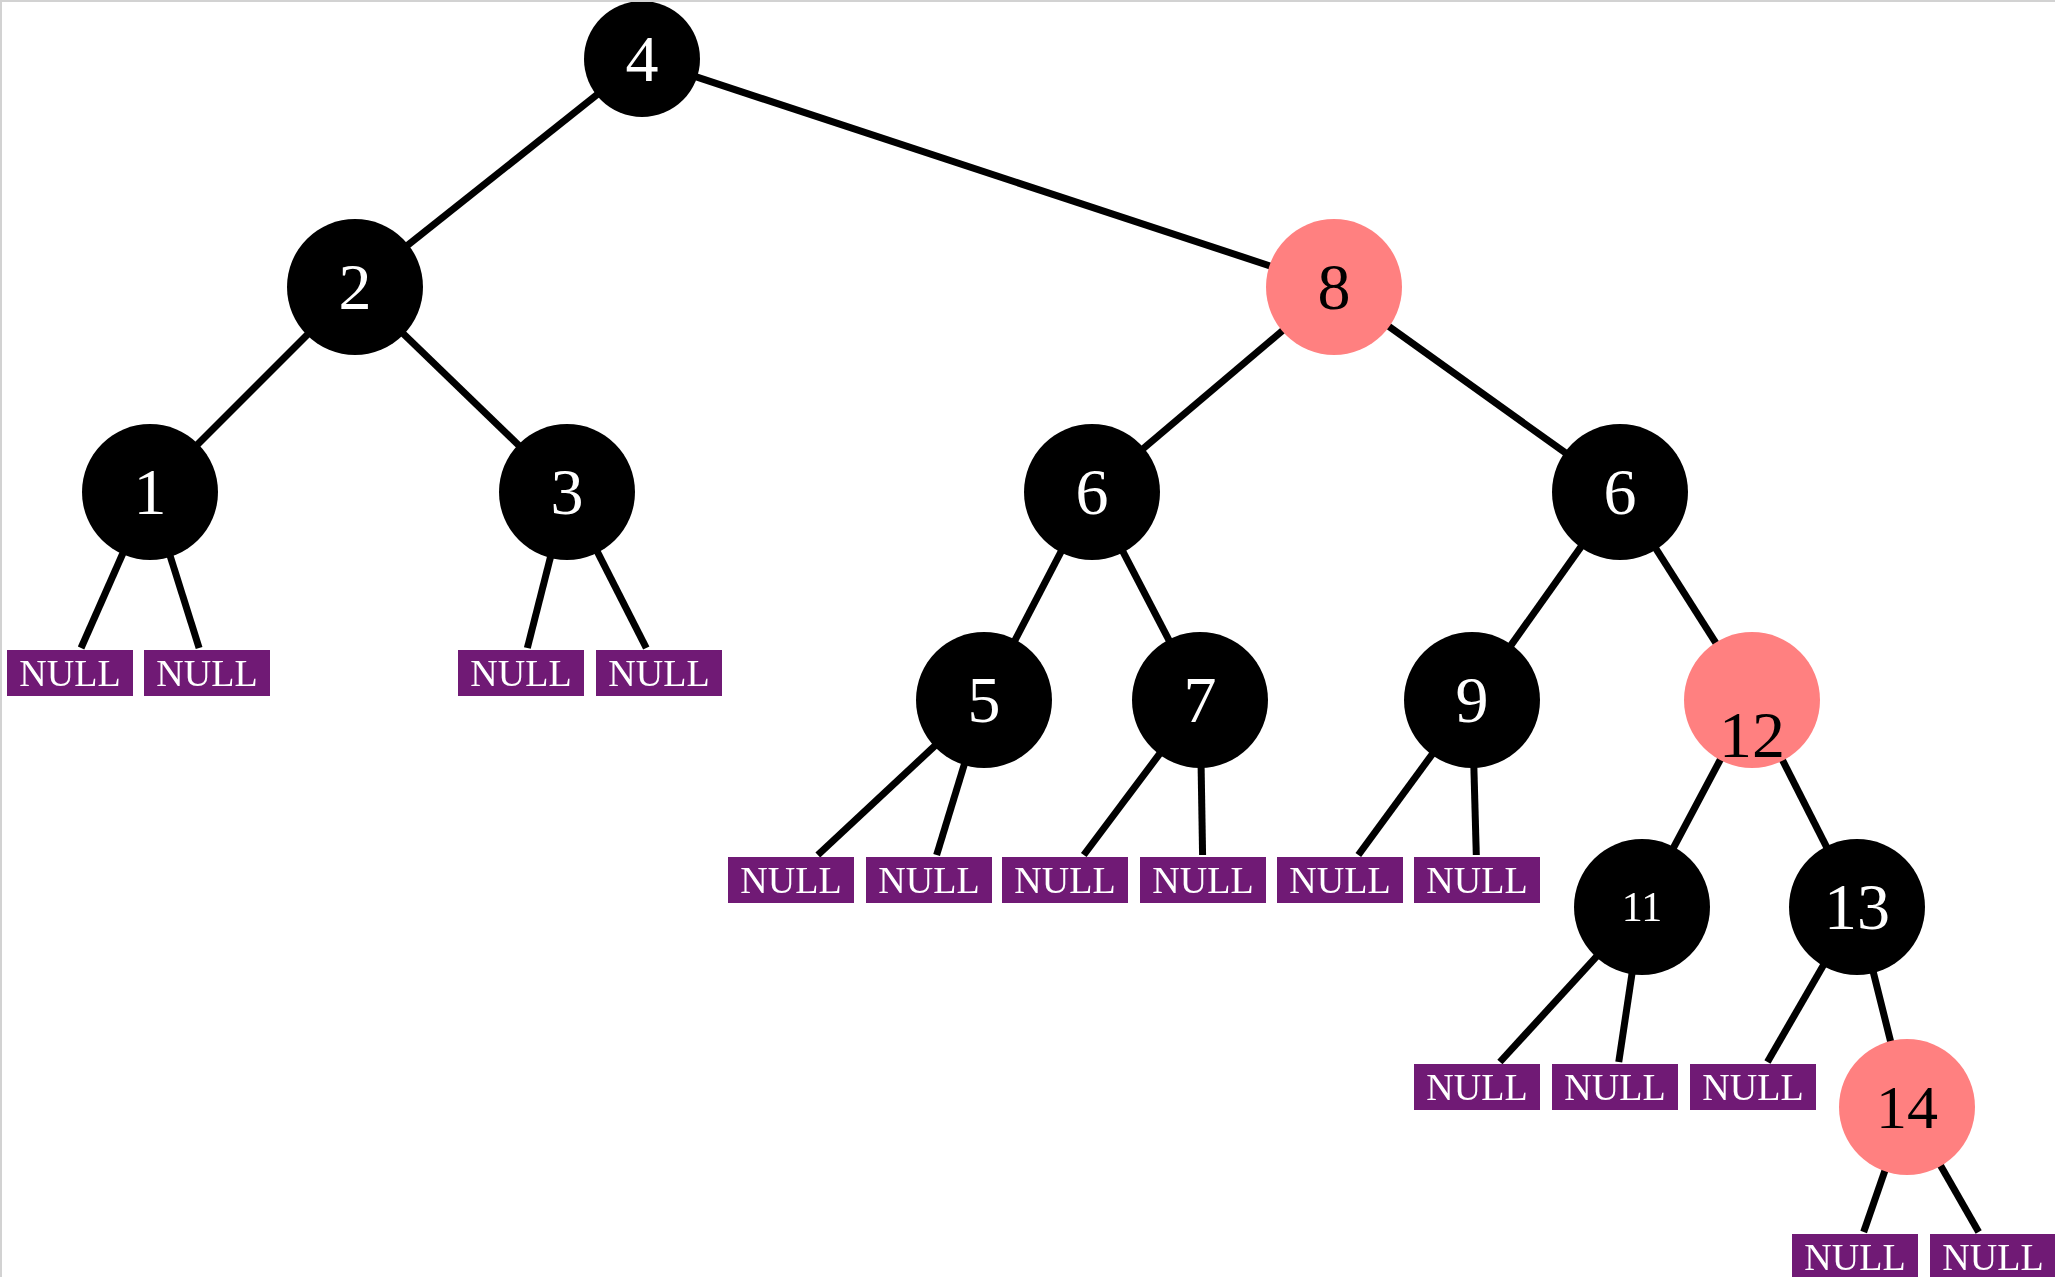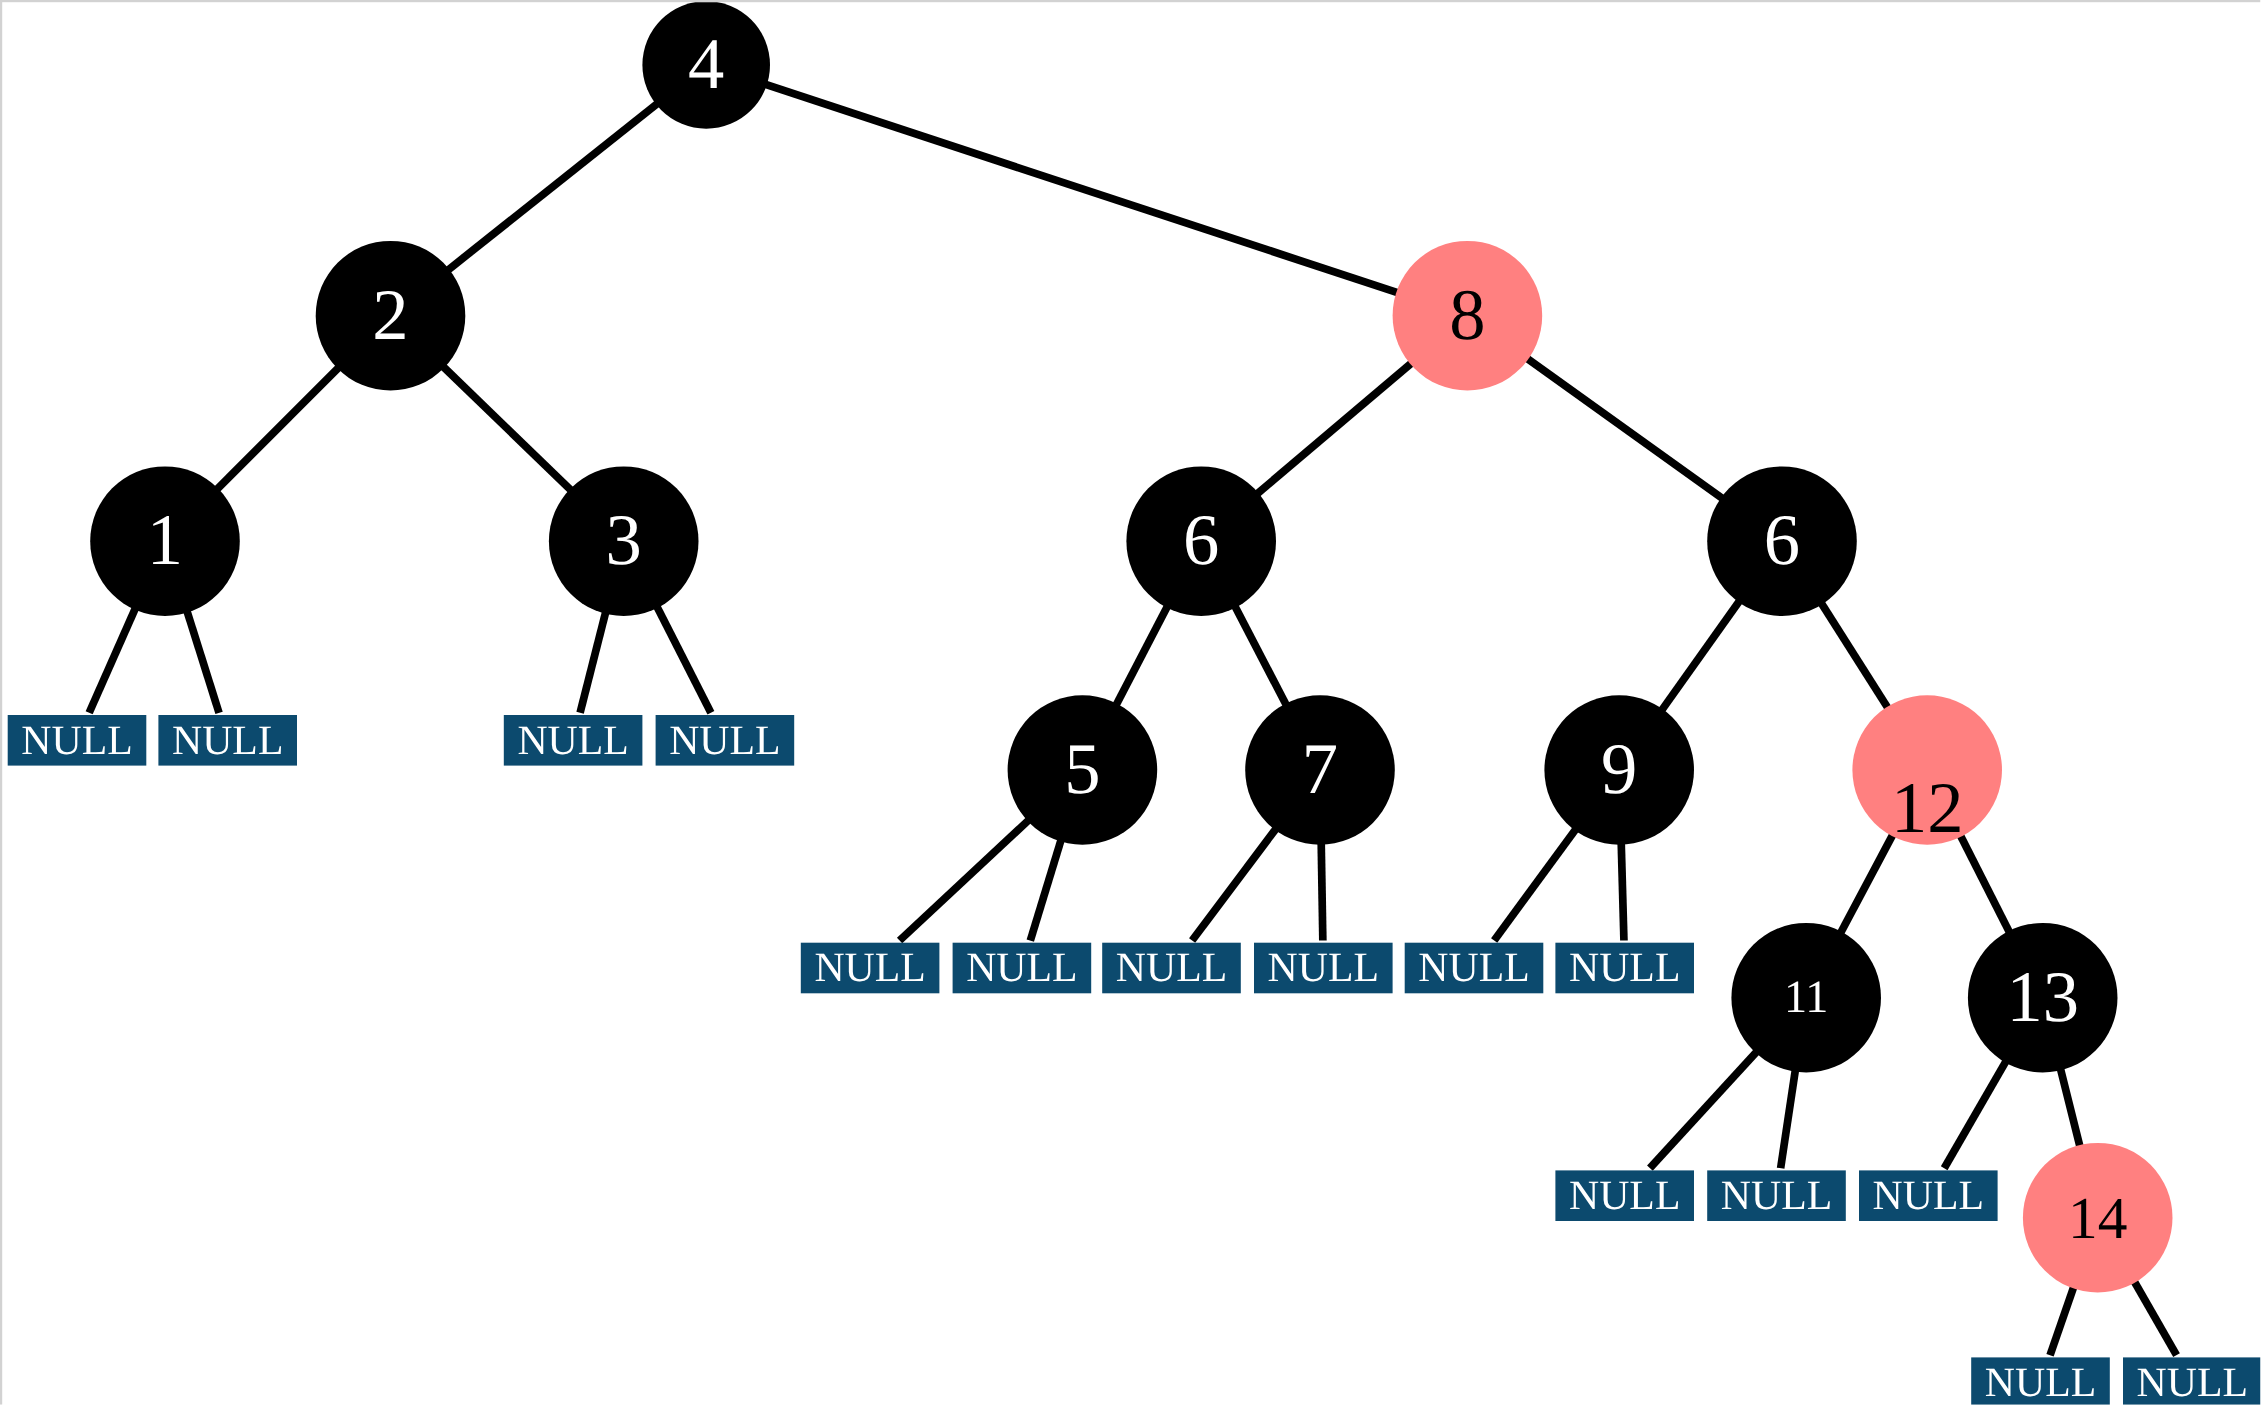--- a/index.html
+++ b/index.html
@@ -38,21 +38,21 @@
   .node.black {
     background: #000000;
     color: #ffffff;
   }
   .node.red {
     background: #ff8080;
     color: #000000;
   }
   .nullbox {
     position: absolute;
-    background: #0c4a6e;
+    background: #701a75;
     color: #ffffff;
     font-family: "Liberation Serif", "DejaVu Serif", serif;
     display: flex;
     align-items: center;
     justify-content: center;
     letter-spacing: 0px;
     user-select: none;
   }
 </style>
 </head>
@@ -122,21 +122,21 @@
       </div>
       <div class="node red" style="left: 1682px; top: 630px; width: 136px; height: 136px; font-size: 66px; align-items: flex-end;">
         <span>12</span>
       </div>
       <div class="node black" style="left: 1572px; top: 837px; width: 136px; height: 136px; font-size: 42px;">
         <span>11</span>
       </div>
       <div class="node black" style="left: 1787px; top: 837px; width: 136px; height: 136px; font-size: 66px;">
         <span>13</span>
       </div>
-      <div class="node red" style="left: 1837px; top: 1037px; width: 136px; height: 136px; font-size: 54px;">
+      <div class="node red" style="left: 1837px; top: 1037px; width: 136px; height: 136px; font-size: 62px;">
         <span>14</span>
       </div>
     </div>
   <div id="nulls-layer">
       <div class="nullbox" style="left: 5px; top: 648px; width: 126px; height: 46px; font-size: 38px;">
         <span>NULL</span>
       </div>
       <div class="nullbox" style="left: 142px; top: 648px; width: 126px; height: 46px; font-size: 38px;">
         <span>NULL</span>
       </div>

